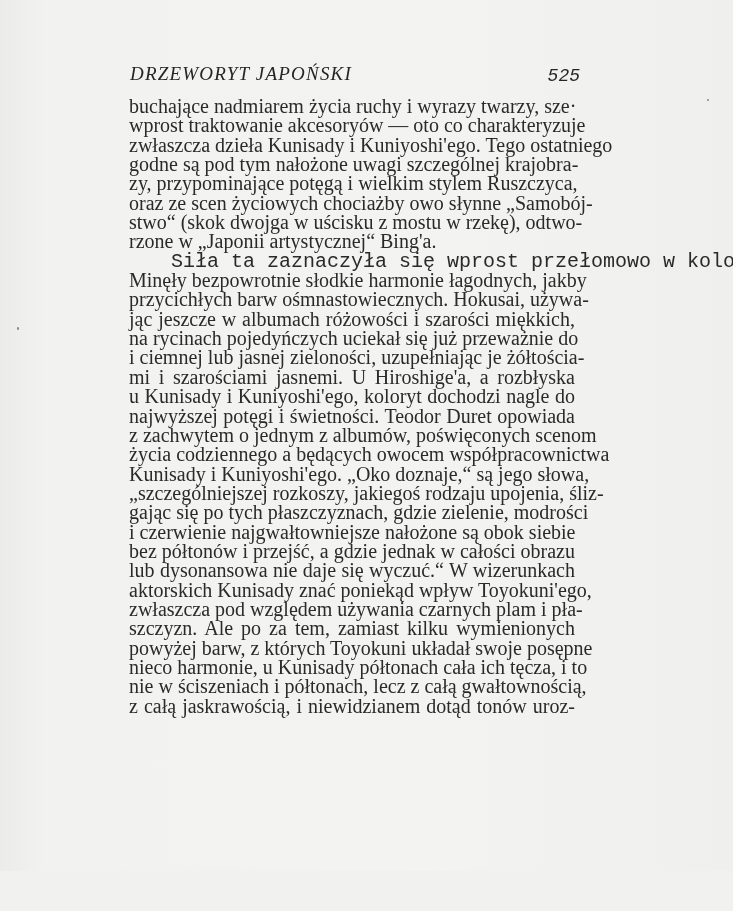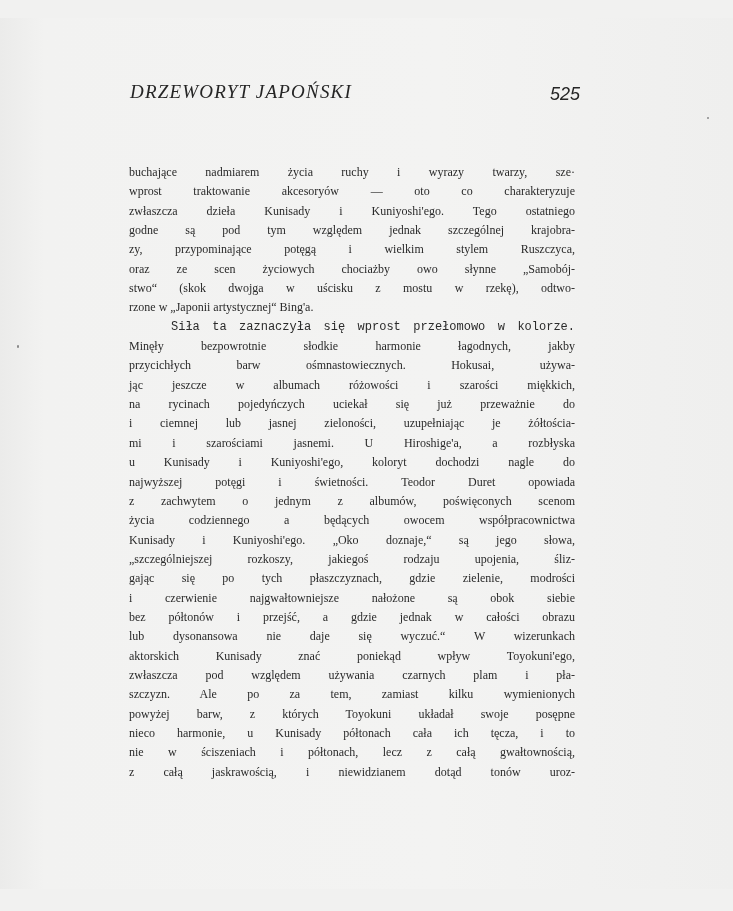--- a/index.html
+++ b/index.html
@@ -2,40 +2,40 @@
 <html><head>
 <meta charset="utf-8">
 <style>
   html, body { margin: 0; padding: 0; }
   body {
     width: 733px; height: 911px; overflow: hidden;
     background: #f1f1f0;
     position: relative;
   }
   .page {
-    position: absolute; left: 0; top: 18px; width: 733px; height: 871px;
+    position: absolute; left: 0; top: 0; width: 733px; height: 871px;
     background: linear-gradient(90deg, #ebebea 0%, #f2f2f1 6%, #f3f3f2 60%, #efefee 100%);
   }
   .running-head {
     position: absolute; left: 130px; top: 63px; width: 450px; height: 28px;
   }
   .head-title {
     position: absolute; left: 0; top: 0;
     font-family: "Liberation Serif", serif; font-style: italic;
     font-size: 19px; letter-spacing: 1.2px; color: #262626;
   }
   .page-number {
     position: absolute; right: 0; top: 3px;
-    font-family: Liberation Sans, sans-serif; font-style: italic;
+    font-family: Liberation Mono, monospace; font-style: italic;
     font-size: 18px; color: #262626;
   }
   .body-text {
     position: absolute; left: 129px; top: 97px; width: 446px;
-    font-family: "Liberation Serif", serif; font-size: 12px;
-    line-height: 19.35px; color: #2a2a2a; margin-top: 48px;
+    font-family: "Liberation Serif", serif; font-size: 20px;
+    line-height: 19.35px; color: #2a2a2a;
   }
   .line {
     display: block; white-space: nowrap;
     text-align: justify; text-align-last: justify;
     height: 19.35px;
   }
   .line.indent { padding-left: 42px; font-family: Liberation Mono, monospace; }
   .line.last { text-align-last: left; }
   .speck {
     position: absolute; width: 2px; height: 3px; background: #8a8a8a; border-radius: 1px;
@@ -47,21 +47,21 @@
 <div class="page">
   <div class="running-head">
     <span class="head-title">DRZEWORYT JAPOŃSKI</span>
     <span class="page-number">525</span>
   </div>
 
   <div class="body-text">
     <span class="line">buchające nadmiarem życia ruchy i wyrazy twarzy, sze·</span>
     <span class="line">wprost traktowanie akcesoryów — oto co charakteryzuje</span>
     <span class="line">zwłaszcza dzieła Kunisady i Kuniyoshi'ego. Tego ostatniego</span>
-    <span class="line">godne są pod tym względem jednak szczególnej krajobra-</span>
+    <span class="line">godne są pod tym nałożone uwagi szczególnej krajobra-</span>
     <span class="line">zy, przypominające potęgą i wielkim stylem Ruszczyca,</span>
     <span class="line">oraz ze scen życiowych chociażby owo słynne „Samobój-</span>
     <span class="line">stwo“ (skok dwojga w uścisku z mostu w rzekę), odtwo-</span>
     <span class="line last">rzone w „Japonii artystycznej“ Bing'a.</span>
     <span class="line indent">Siła ta zaznaczyła się wprost przełomowo w kolorze.</span>
     <span class="line">Minęły bezpowrotnie słodkie harmonie łagodnych, jakby</span>
     <span class="line">przycichłych barw ośmnastowiecznych. Hokusai, używa-</span>
     <span class="line">jąc jeszcze w albumach różowości i szarości miękkich,</span>
     <span class="line">na rycinach pojedyńczych uciekał się już przeważnie do</span>
     <span class="line">i ciemnej lub jasnej zieloności, uzupełniając je żółtościa-</span>

